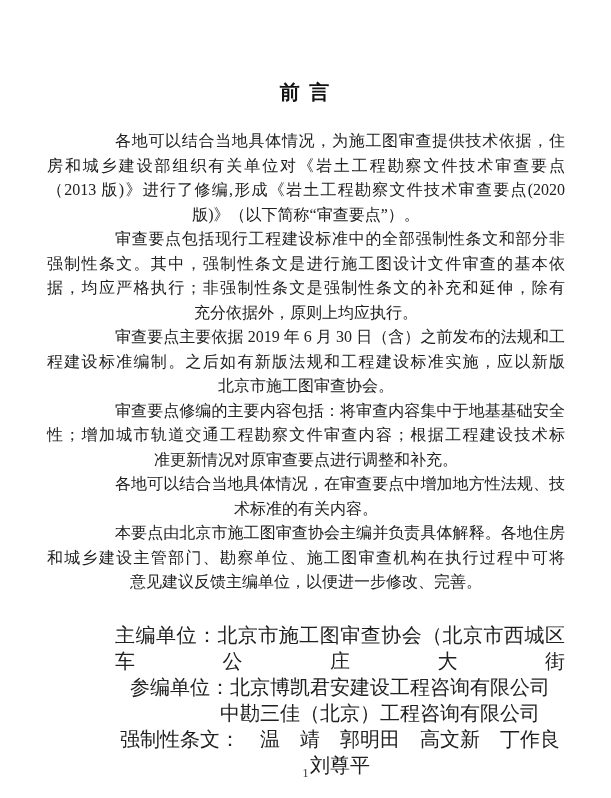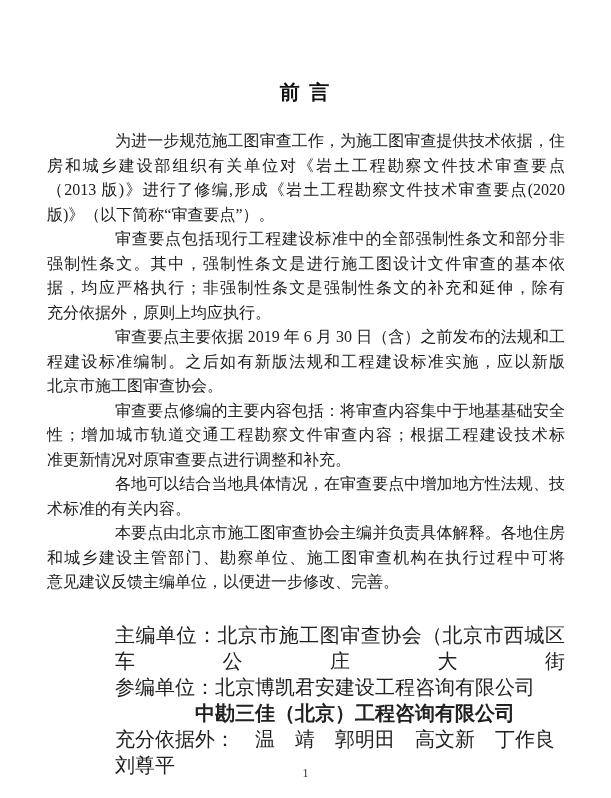--- a/index.html
+++ b/index.html
@@ -40,24 +40,24 @@
   .footer-block {
     position: absolute;
     left: 47px;
     top: 622px;
     width: 518px;
     font-size: 20px;
     line-height: 26px;
   }
   .line {
     min-height: 1em;
-    text-align: left;
+    text-align: center;
   }
   .indent { padding-left: 68px; }
-  .indent2 { padding-left: 148px; font-weight: bold; }
+  .indent2 { padding-left: 148px; }
   .j {
     text-align: justify;
     text-align-last: justify;
   }
   .page-number {
     position: absolute;
     top: 766px;
     left: 0;
     width: 611px;
     text-align: center;
@@ -66,21 +66,21 @@
   }
 </style>
 </head>
 <body>
 
 <div class="page">
 
   <h1 class="doc-title">前 言</h1>
 
   <div class="body-text">
-    <div class="line indent j">为进一步规范施工图审查工作，为施工图审查提供技术依据，住</div>
+    <div class="line indent j">各地可以结合当地具体情况，为施工图审查提供技术依据，住</div>
     <div class="line j">房和城乡建设部组织有关单位对《岩土工程勘察文件技术审查要点</div>
     <div class="line j">（2013 版)》进行了修编,形成《岩土工程勘察文件技术审查要点(2020</div>
     <div class="line">版)》（以下简称“审查要点”）。</div>
     <div class="line indent j">审查要点包括现行工程建设标准中的全部强制性条文和部分非</div>
     <div class="line j">强制性条文。其中，强制性条文是进行施工图设计文件审查的基本依</div>
     <div class="line j">据，均应严格执行；非强制性条文是强制性条文的补充和延伸，除有</div>
     <div class="line">充分依据外，原则上均应执行。</div>
     <div class="line indent j">审查要点主要依据 2019 年 6 月 30 日（含）之前发布的法规和工</div>
     <div class="line j">程建设标准编制。之后如有新版法规和工程建设标准实施，应以新版</div>
     <div class="line">北京市施工图审查协会。</div>
@@ -91,18 +91,18 @@
     <div class="line">术标准的有关内容。</div>
     <div class="line indent j">本要点由北京市施工图审查协会主编并负责具体解释。各地住房</div>
     <div class="line j">和城乡建设主管部门、勘察单位、施工图审查机构在执行过程中可将</div>
     <div class="line">意见建议反馈主编单位，以便进一步修改、完善。</div>
   </div>
 
   <div class="footer-block">
     <div class="line indent j">主编单位：北京市施工图审查协会（北京市西城区车公庄大街</div>
     <div class="line indent">参编单位：北京博凯君安建设工程咨询有限公司</div>
     <div class="line indent2">中勘三佳（北京）工程咨询有限公司</div>
-    <div class="line indent">充分依据外：　温　靖　郭明田　高文新　丁作良　刘尊平</div>
+    <div class="line indent">强制性条文：　温　靖　郭明田　高文新　丁作良　刘尊平</div>
   </div>
 
   <div class="page-number">1</div>
 
 </div>
 
 </body></html>

